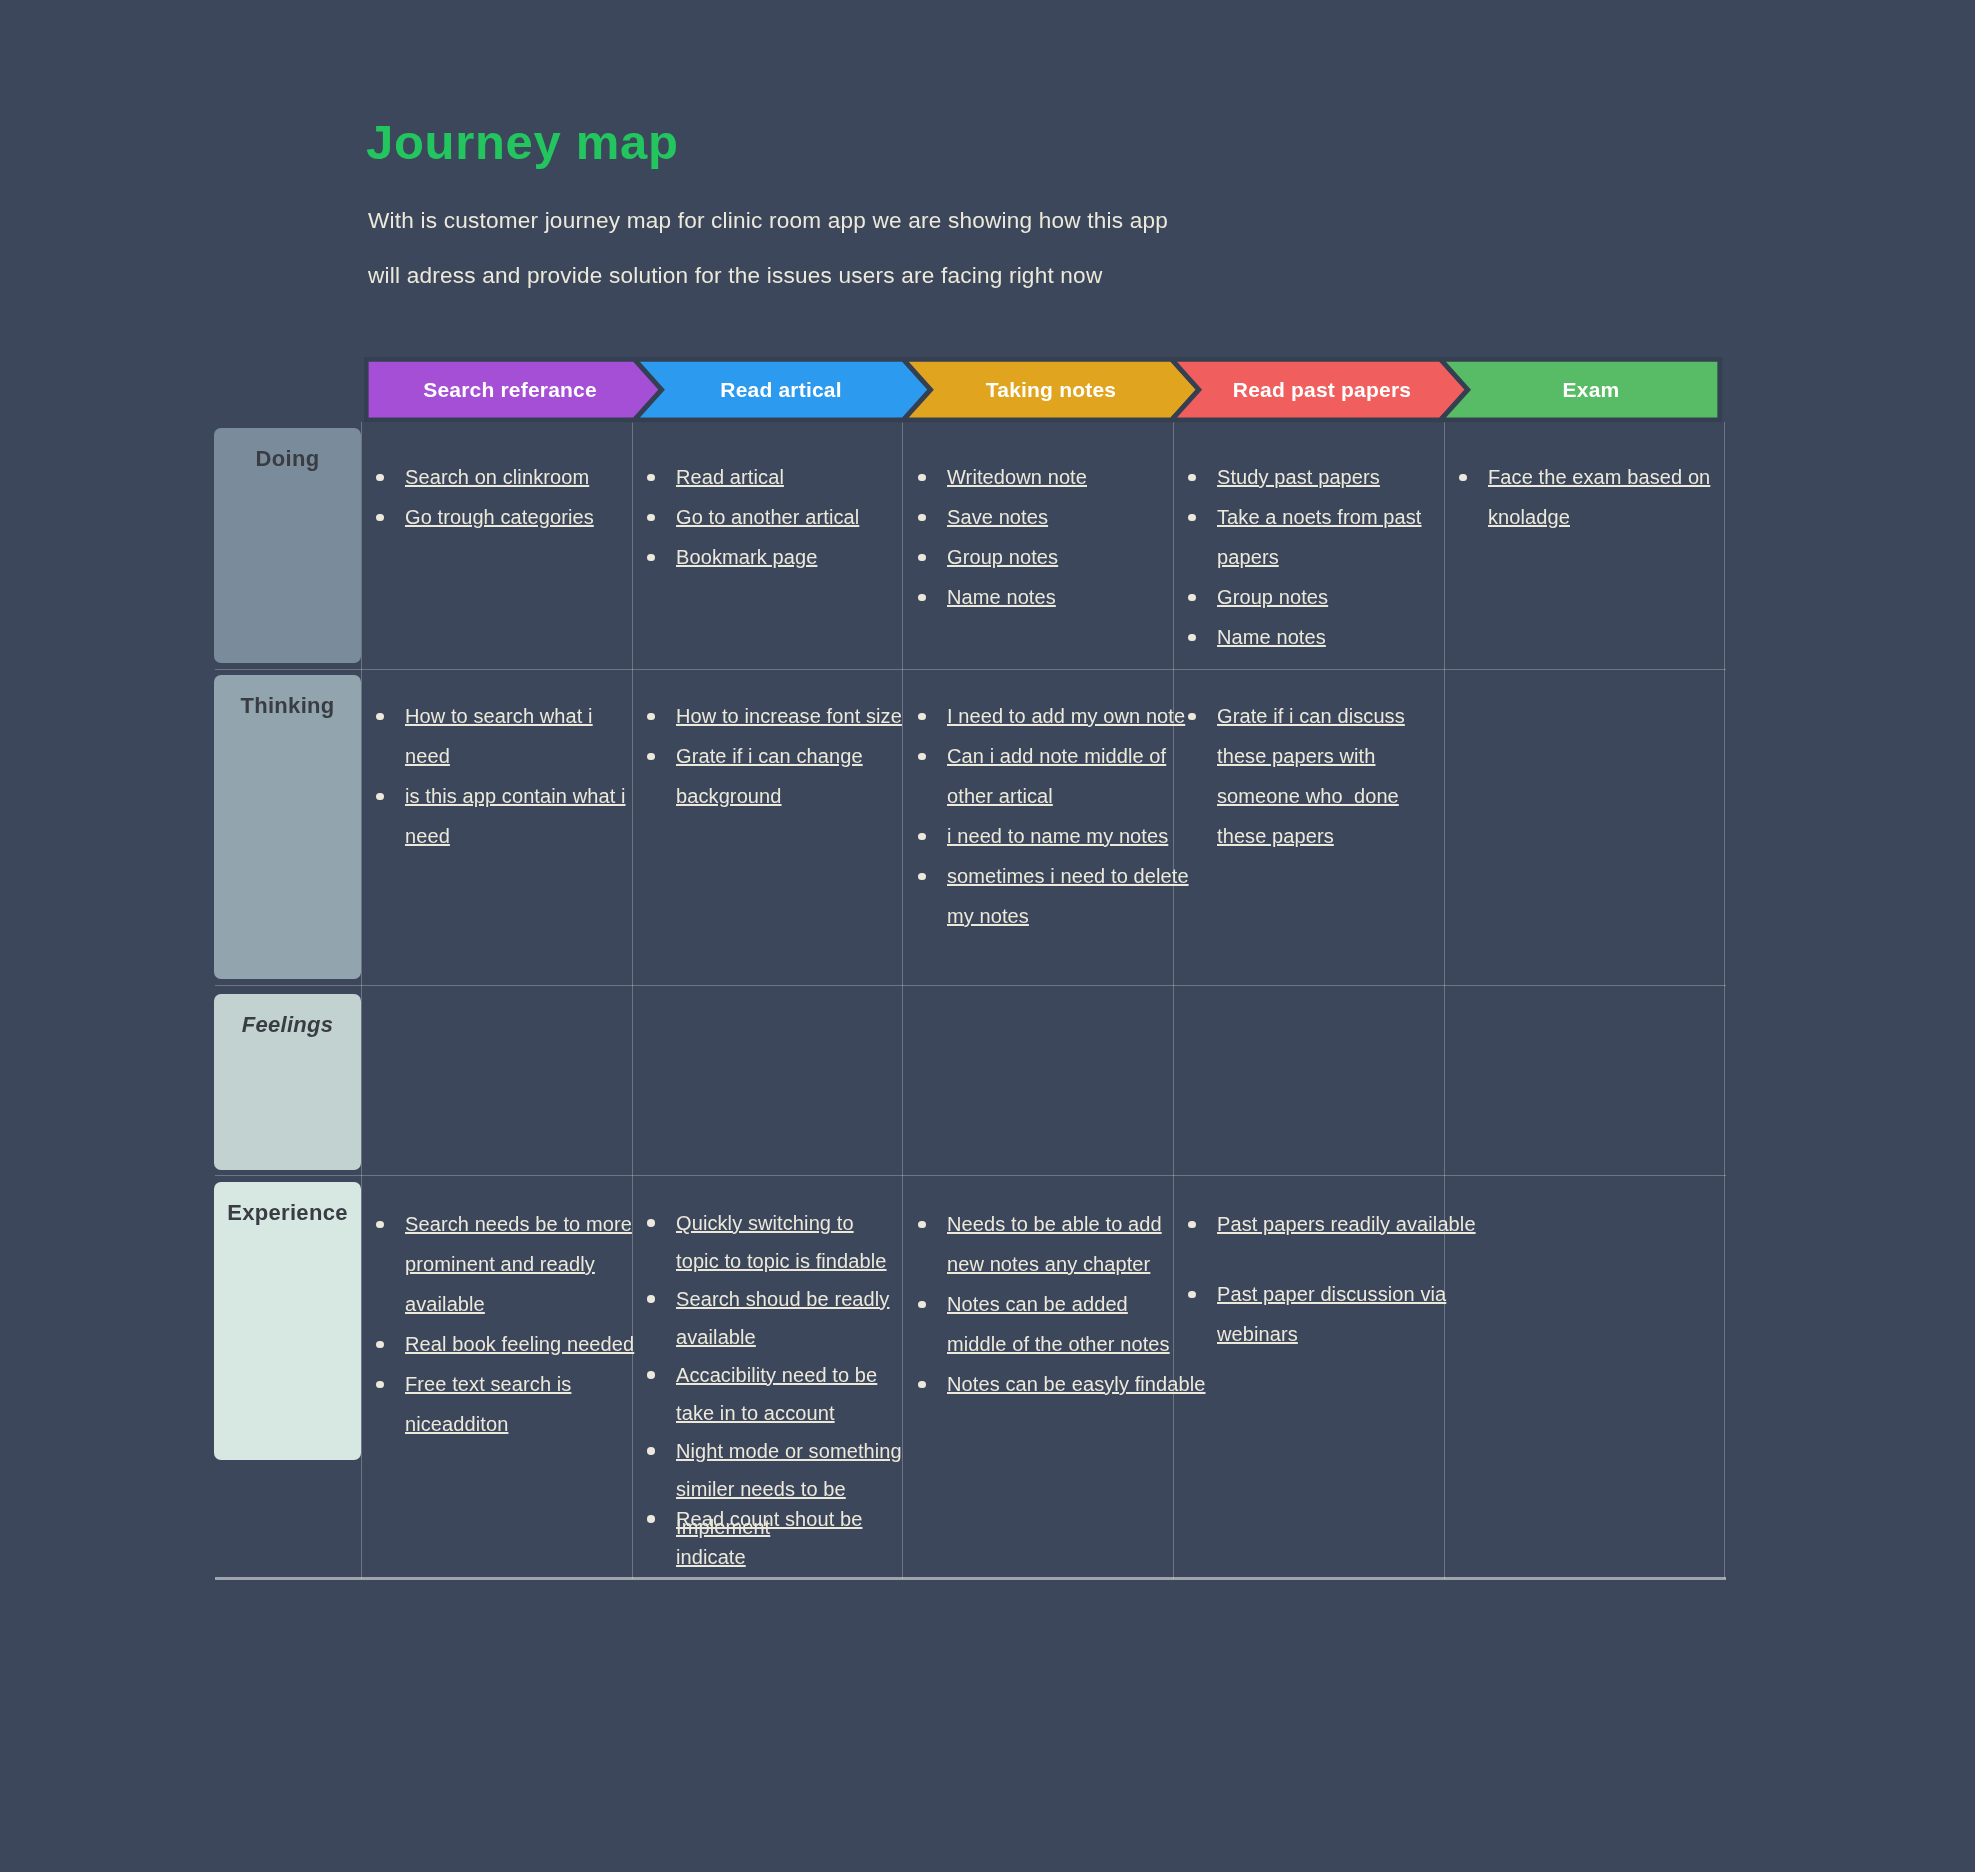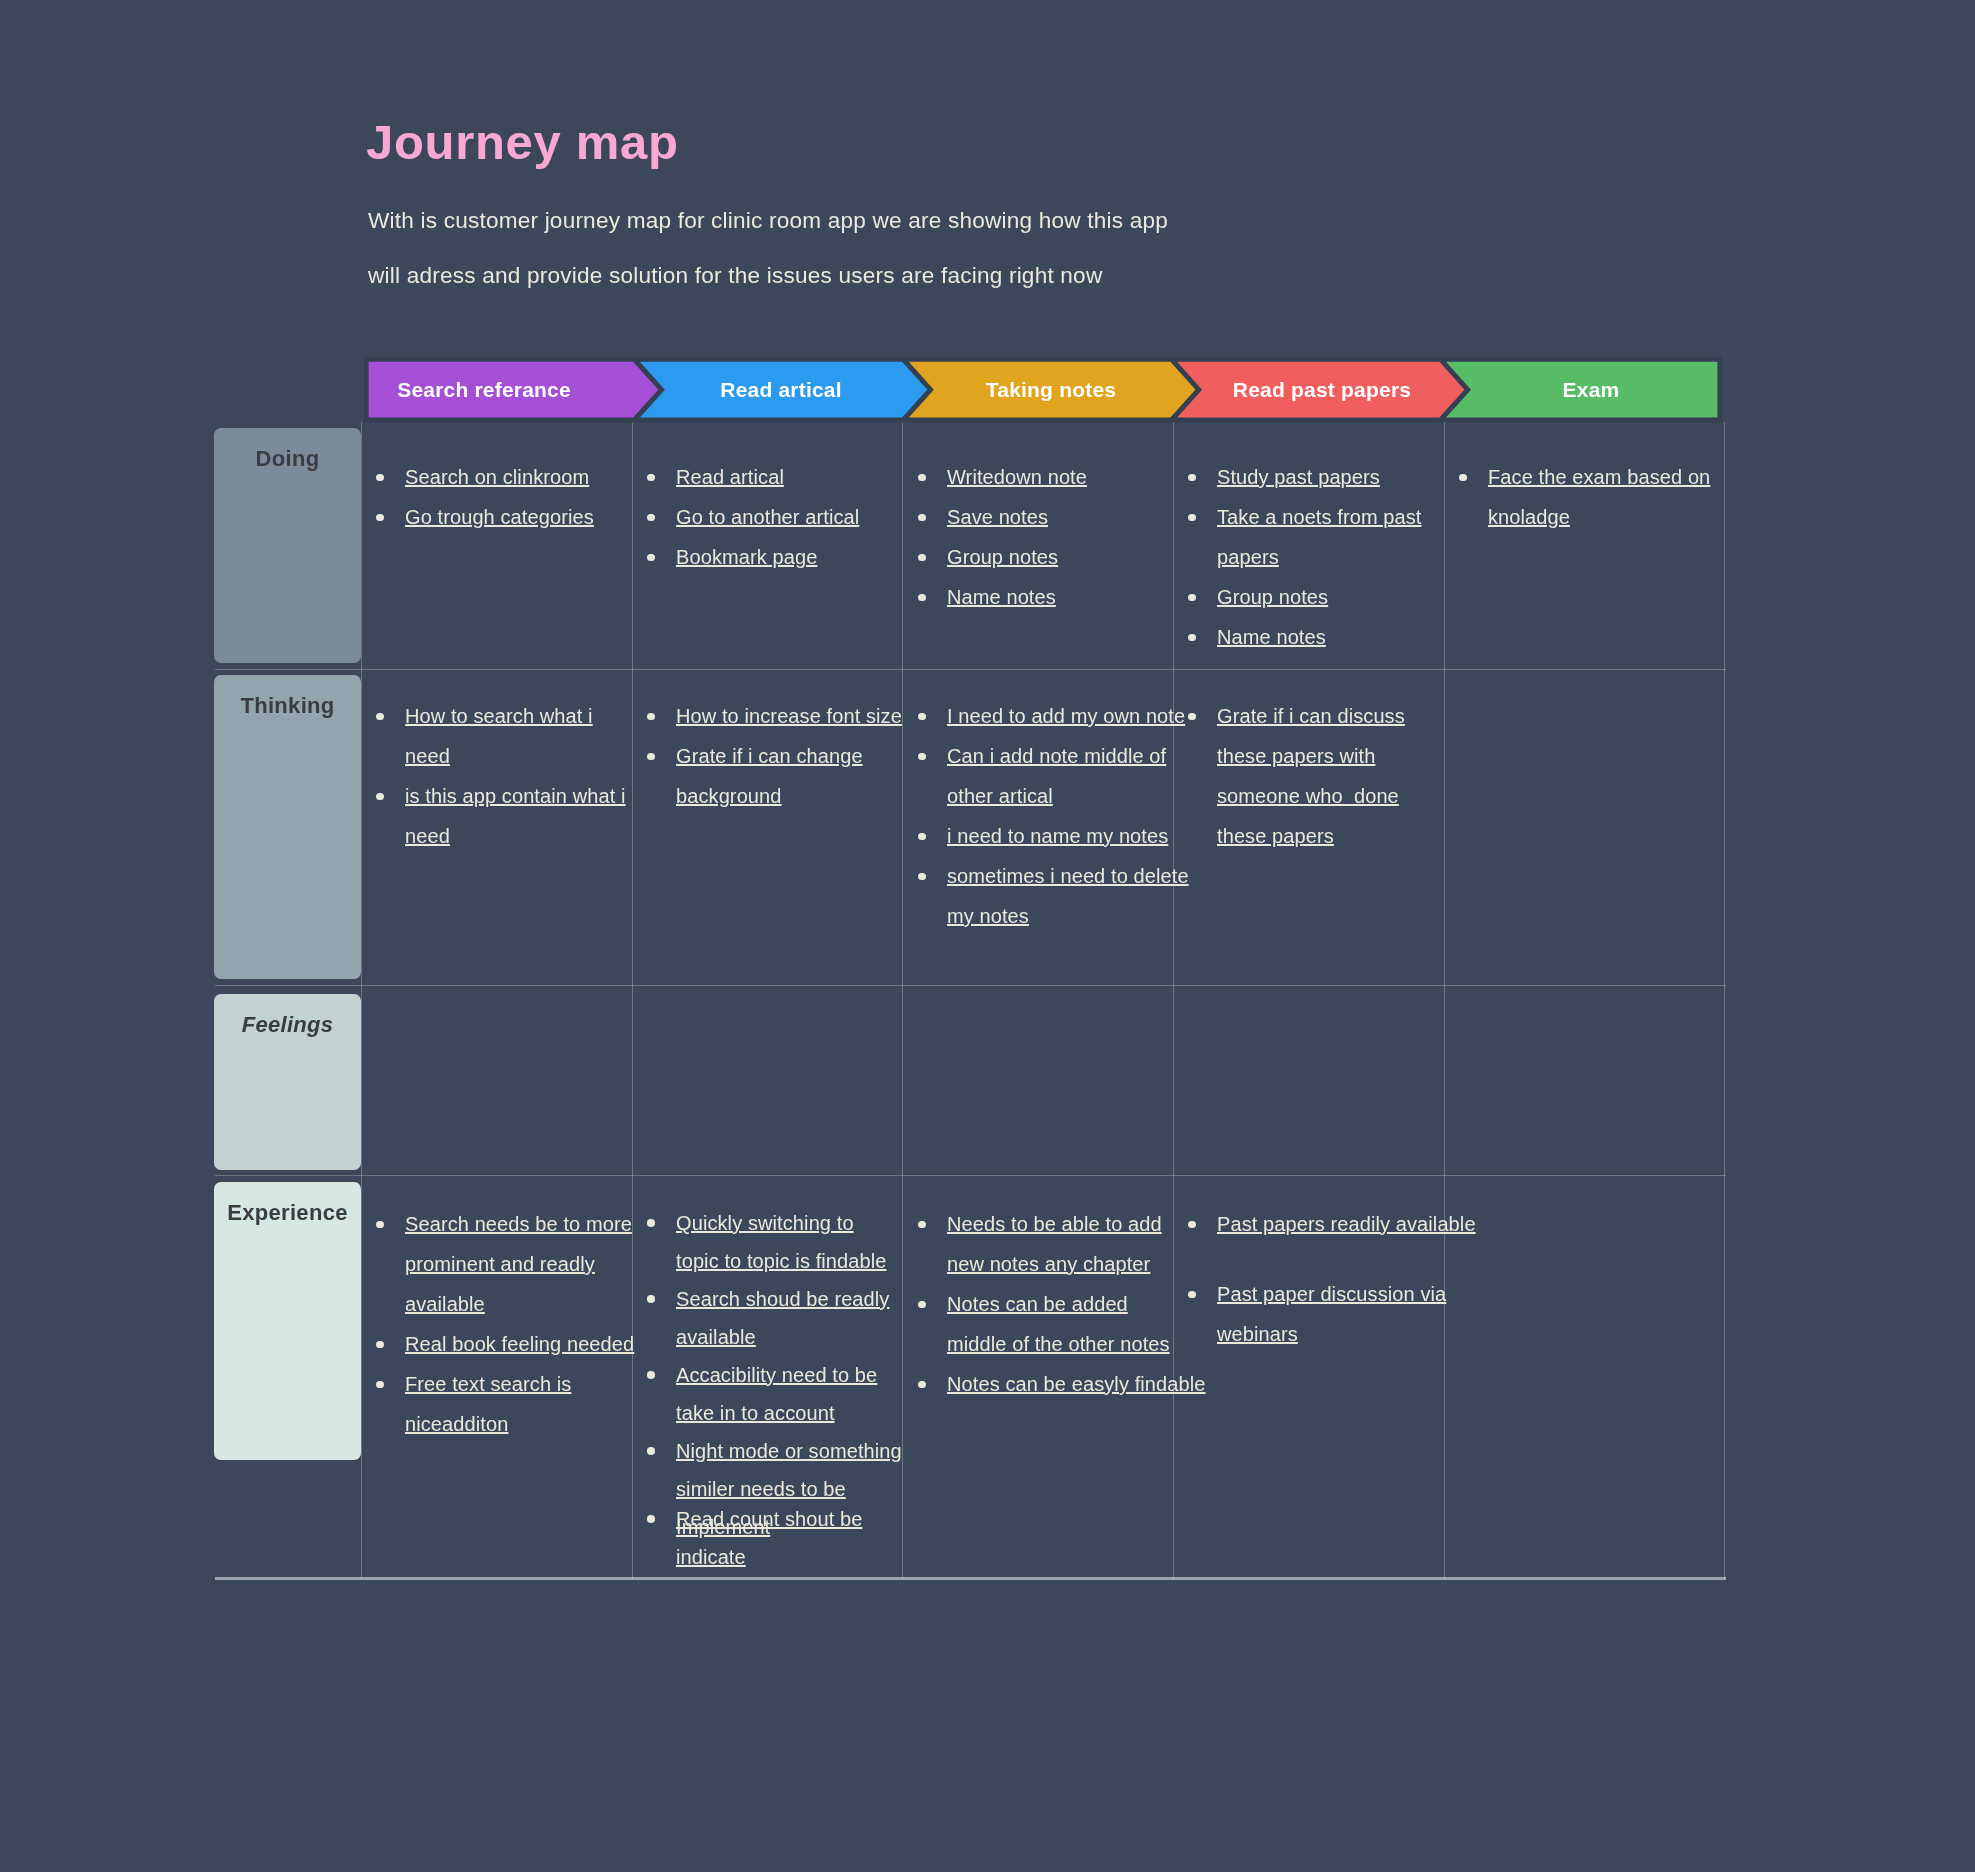--- a/index.html
+++ b/index.html
@@ -5,21 +5,21 @@
   html,body{margin:0;padding:0;}
   body{
     width:1975px;height:1872px;
     background:#3c475b;
     font-family:"Liberation Sans","DejaVu Sans",sans-serif;
     position:relative;overflow:hidden;
   }
   .title{
     position:absolute;left:366px;top:81px;
     font-size:49px;font-weight:800;letter-spacing:0.7px;
-    color:#f9a8d4;
+    color:#22c55e;
   }
   .subtitle{
     position:absolute;left:368px;top:170px;
     font-size:22.6px;line-height:55px;font-weight:400;
     color:#ece9db;white-space:pre-line;letter-spacing:0.2px;
   }
   
   .gridline{position:absolute;background:rgba(255,255,255,.25);}
   .gridline.v{width:1.4px;top:422px;height:1157px;}
   .gridline.h{left:215px;width:1511px;height:1.4px;}
@@ -75,21 +75,21 @@
 <div class="gridline bottom" style="top:1577px"></div>
 
 <svg id="stage-arrows" width="1396" height="64" viewBox="0 0 2035 94">
     <path d="M 0 2 L 394 2 L 434 46.5 L 394 91 L 0 91 Z" fill="#a44fd6" stroke="#344052" stroke-width="7" stroke-linejoin="miter"></path>
     <path d="M 394 2 L 789 2 L 829 46.5 L 789 91 L 394 91 L 434 46.5 Z" fill="#2c9aee" stroke="#344052" stroke-width="7" stroke-linejoin="miter"></path>
     <path d="M 789 2 L 1183 2 L 1223 46.5 L 1183 91 L 789 91 L 829 46.5 Z" fill="#e0a41e" stroke="#344052" stroke-width="7" stroke-linejoin="miter"></path>
     <path d="M 1183 2 L 1578 2 L 1618 46.5 L 1578 91 L 1183 91 L 1223 46.5 Z" fill="#f15e5e" stroke="#344052" stroke-width="7" stroke-linejoin="miter"></path>
     <path d="M 1578 2 L 1988 2 L 1988 91 L 1578 91 L 1618 46.5 Z" fill="#58bc66" stroke="#344052" stroke-width="7" stroke-linejoin="miter"></path>
   </svg>
 <div id="stage-labels">
-    <div class="arrow-label" style="left: 484px; text-align: right;">Search referance</div>
+    <div class="arrow-label" style="left: 510px; text-align: right;">Search referance</div>
     <div class="arrow-label" style="left: 781px;">Read artical</div>
     <div class="arrow-label" style="left: 1051px;">Taking notes</div>
     <div class="arrow-label" style="left: 1322px;">Read past papers</div>
     <div class="arrow-label" style="left: 1591px;">Exam</div>
   </div>
 
 <div id="row-labels">
     <div class="row-label-box" style="top: 428px; height: 235px; background: rgb(122, 140, 155);">Doing</div>
     <div class="row-label-box" style="top: 675px; height: 304px; background: rgb(146, 164, 173);">Thinking</div>
     <div class="row-label-box" style="top: 994px; height: 176px; background: rgb(193, 210, 208); font-style: italic;">Feelings</div>

